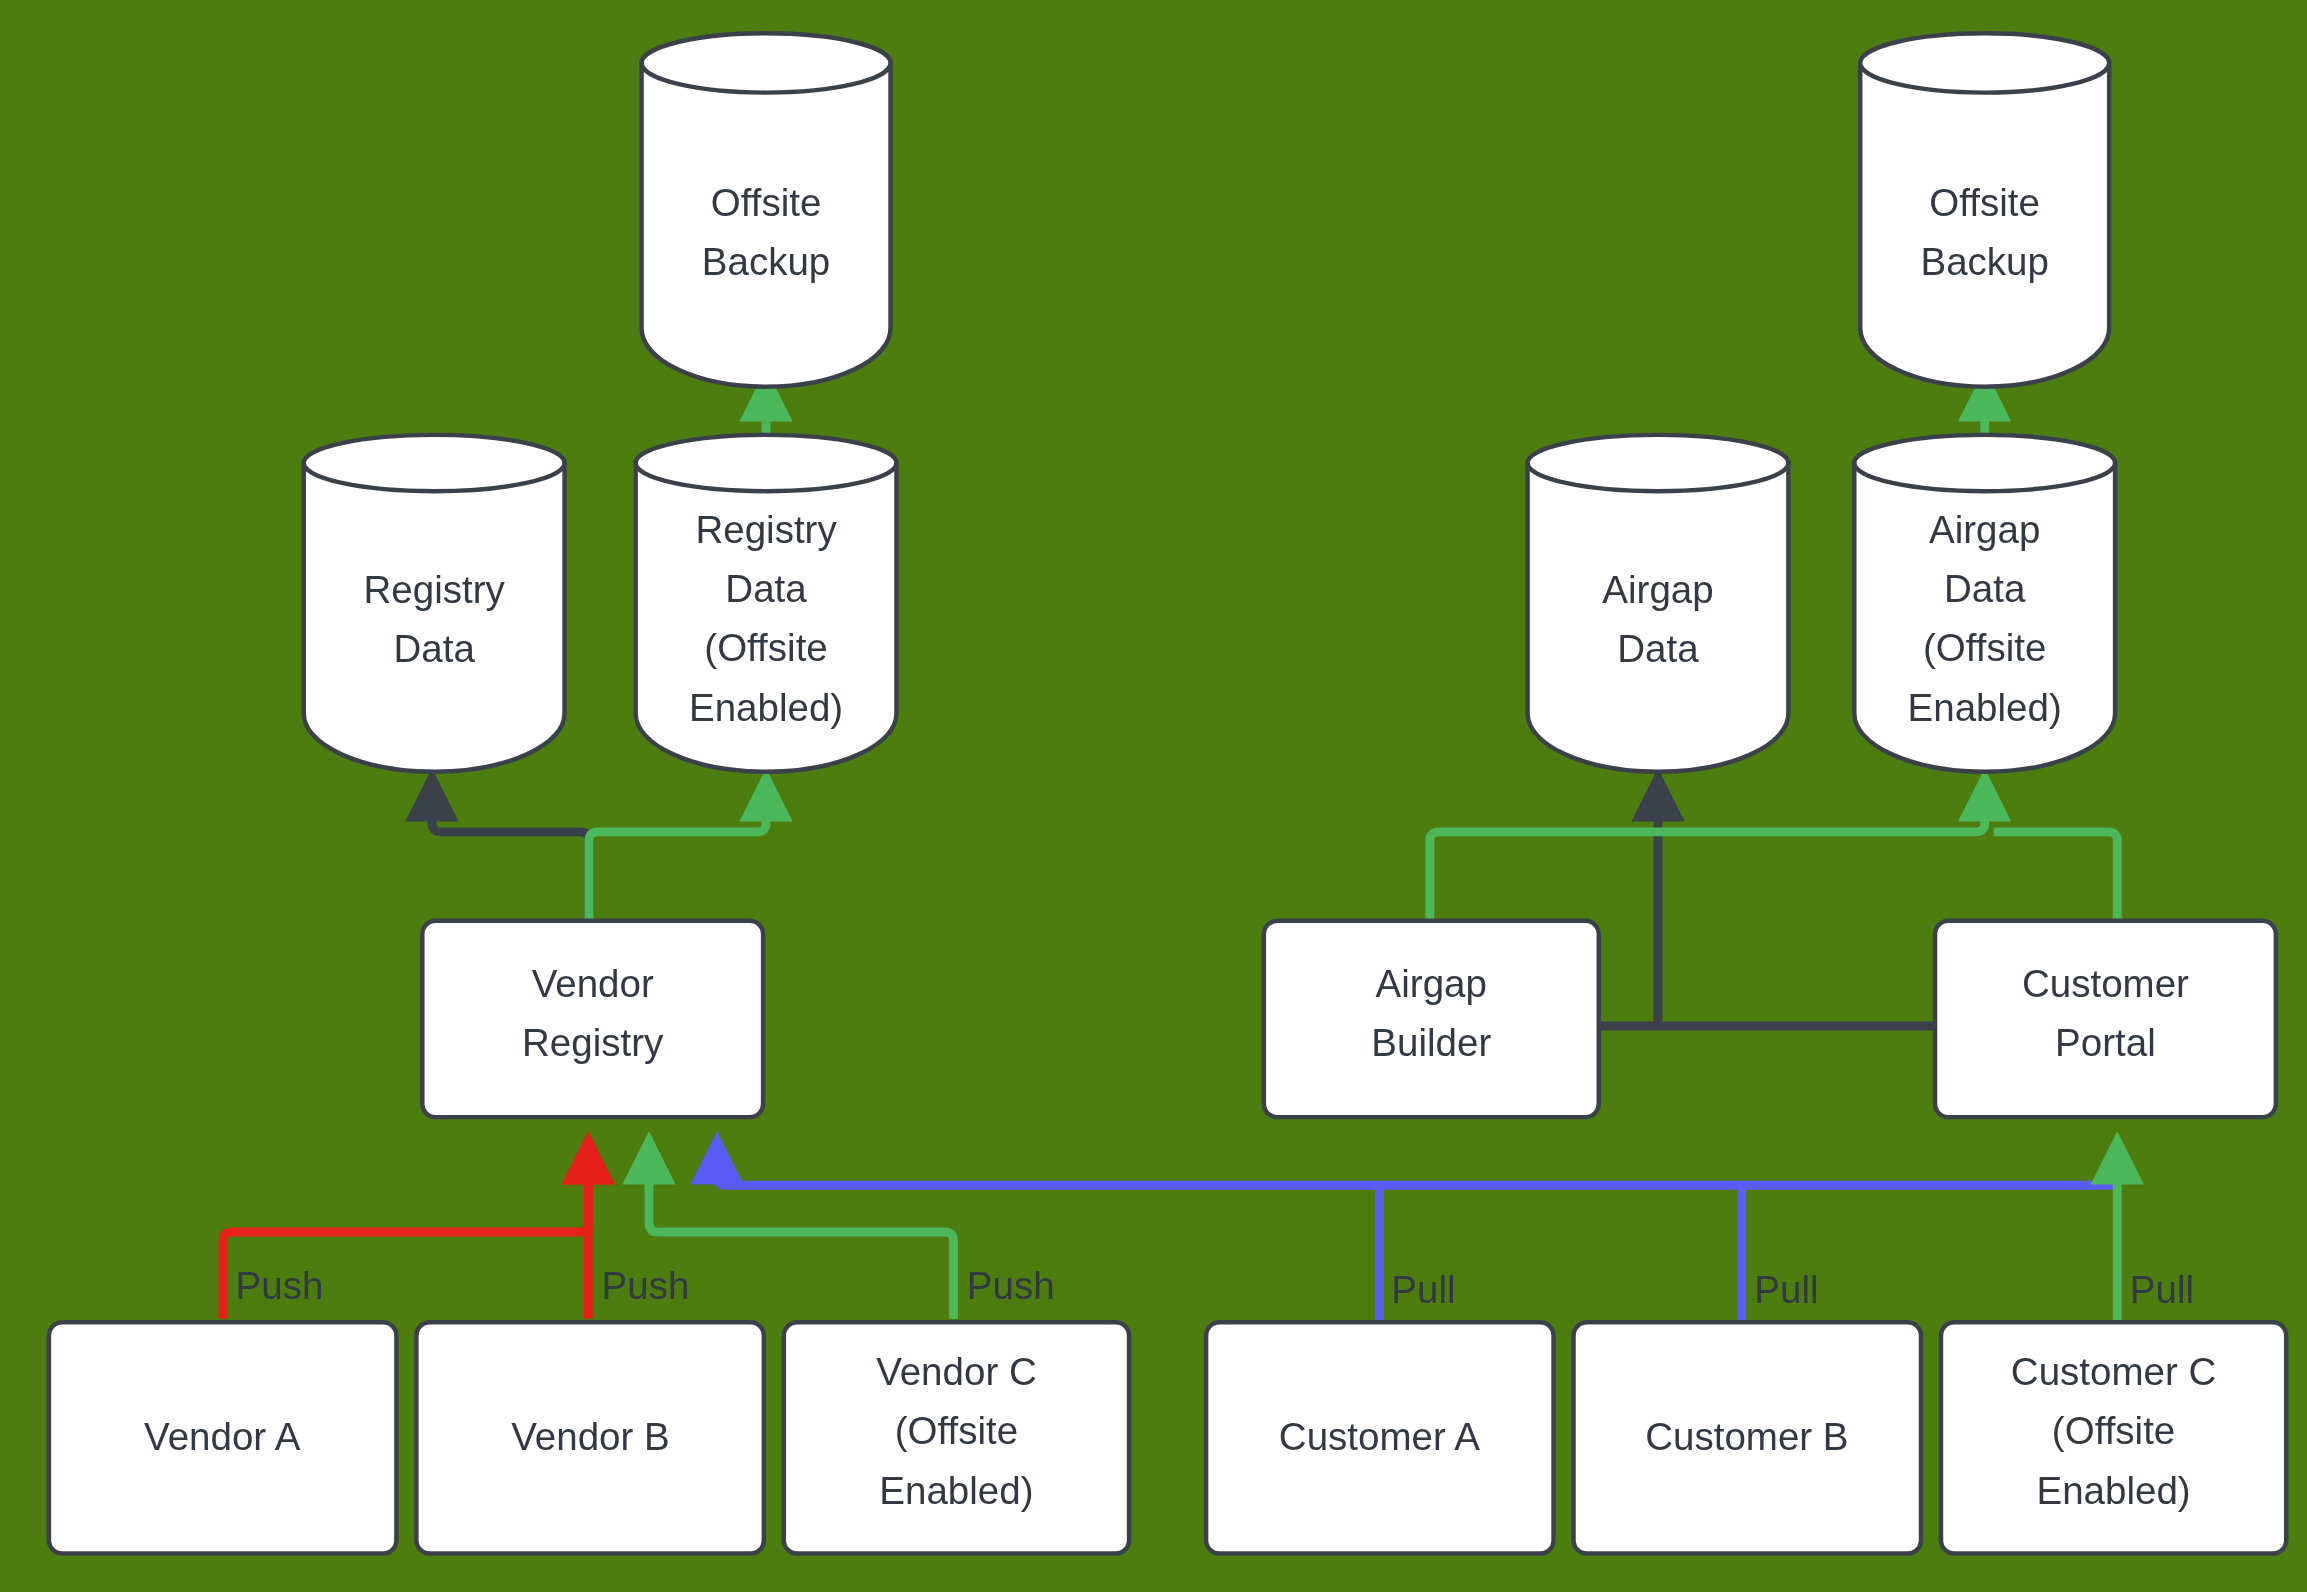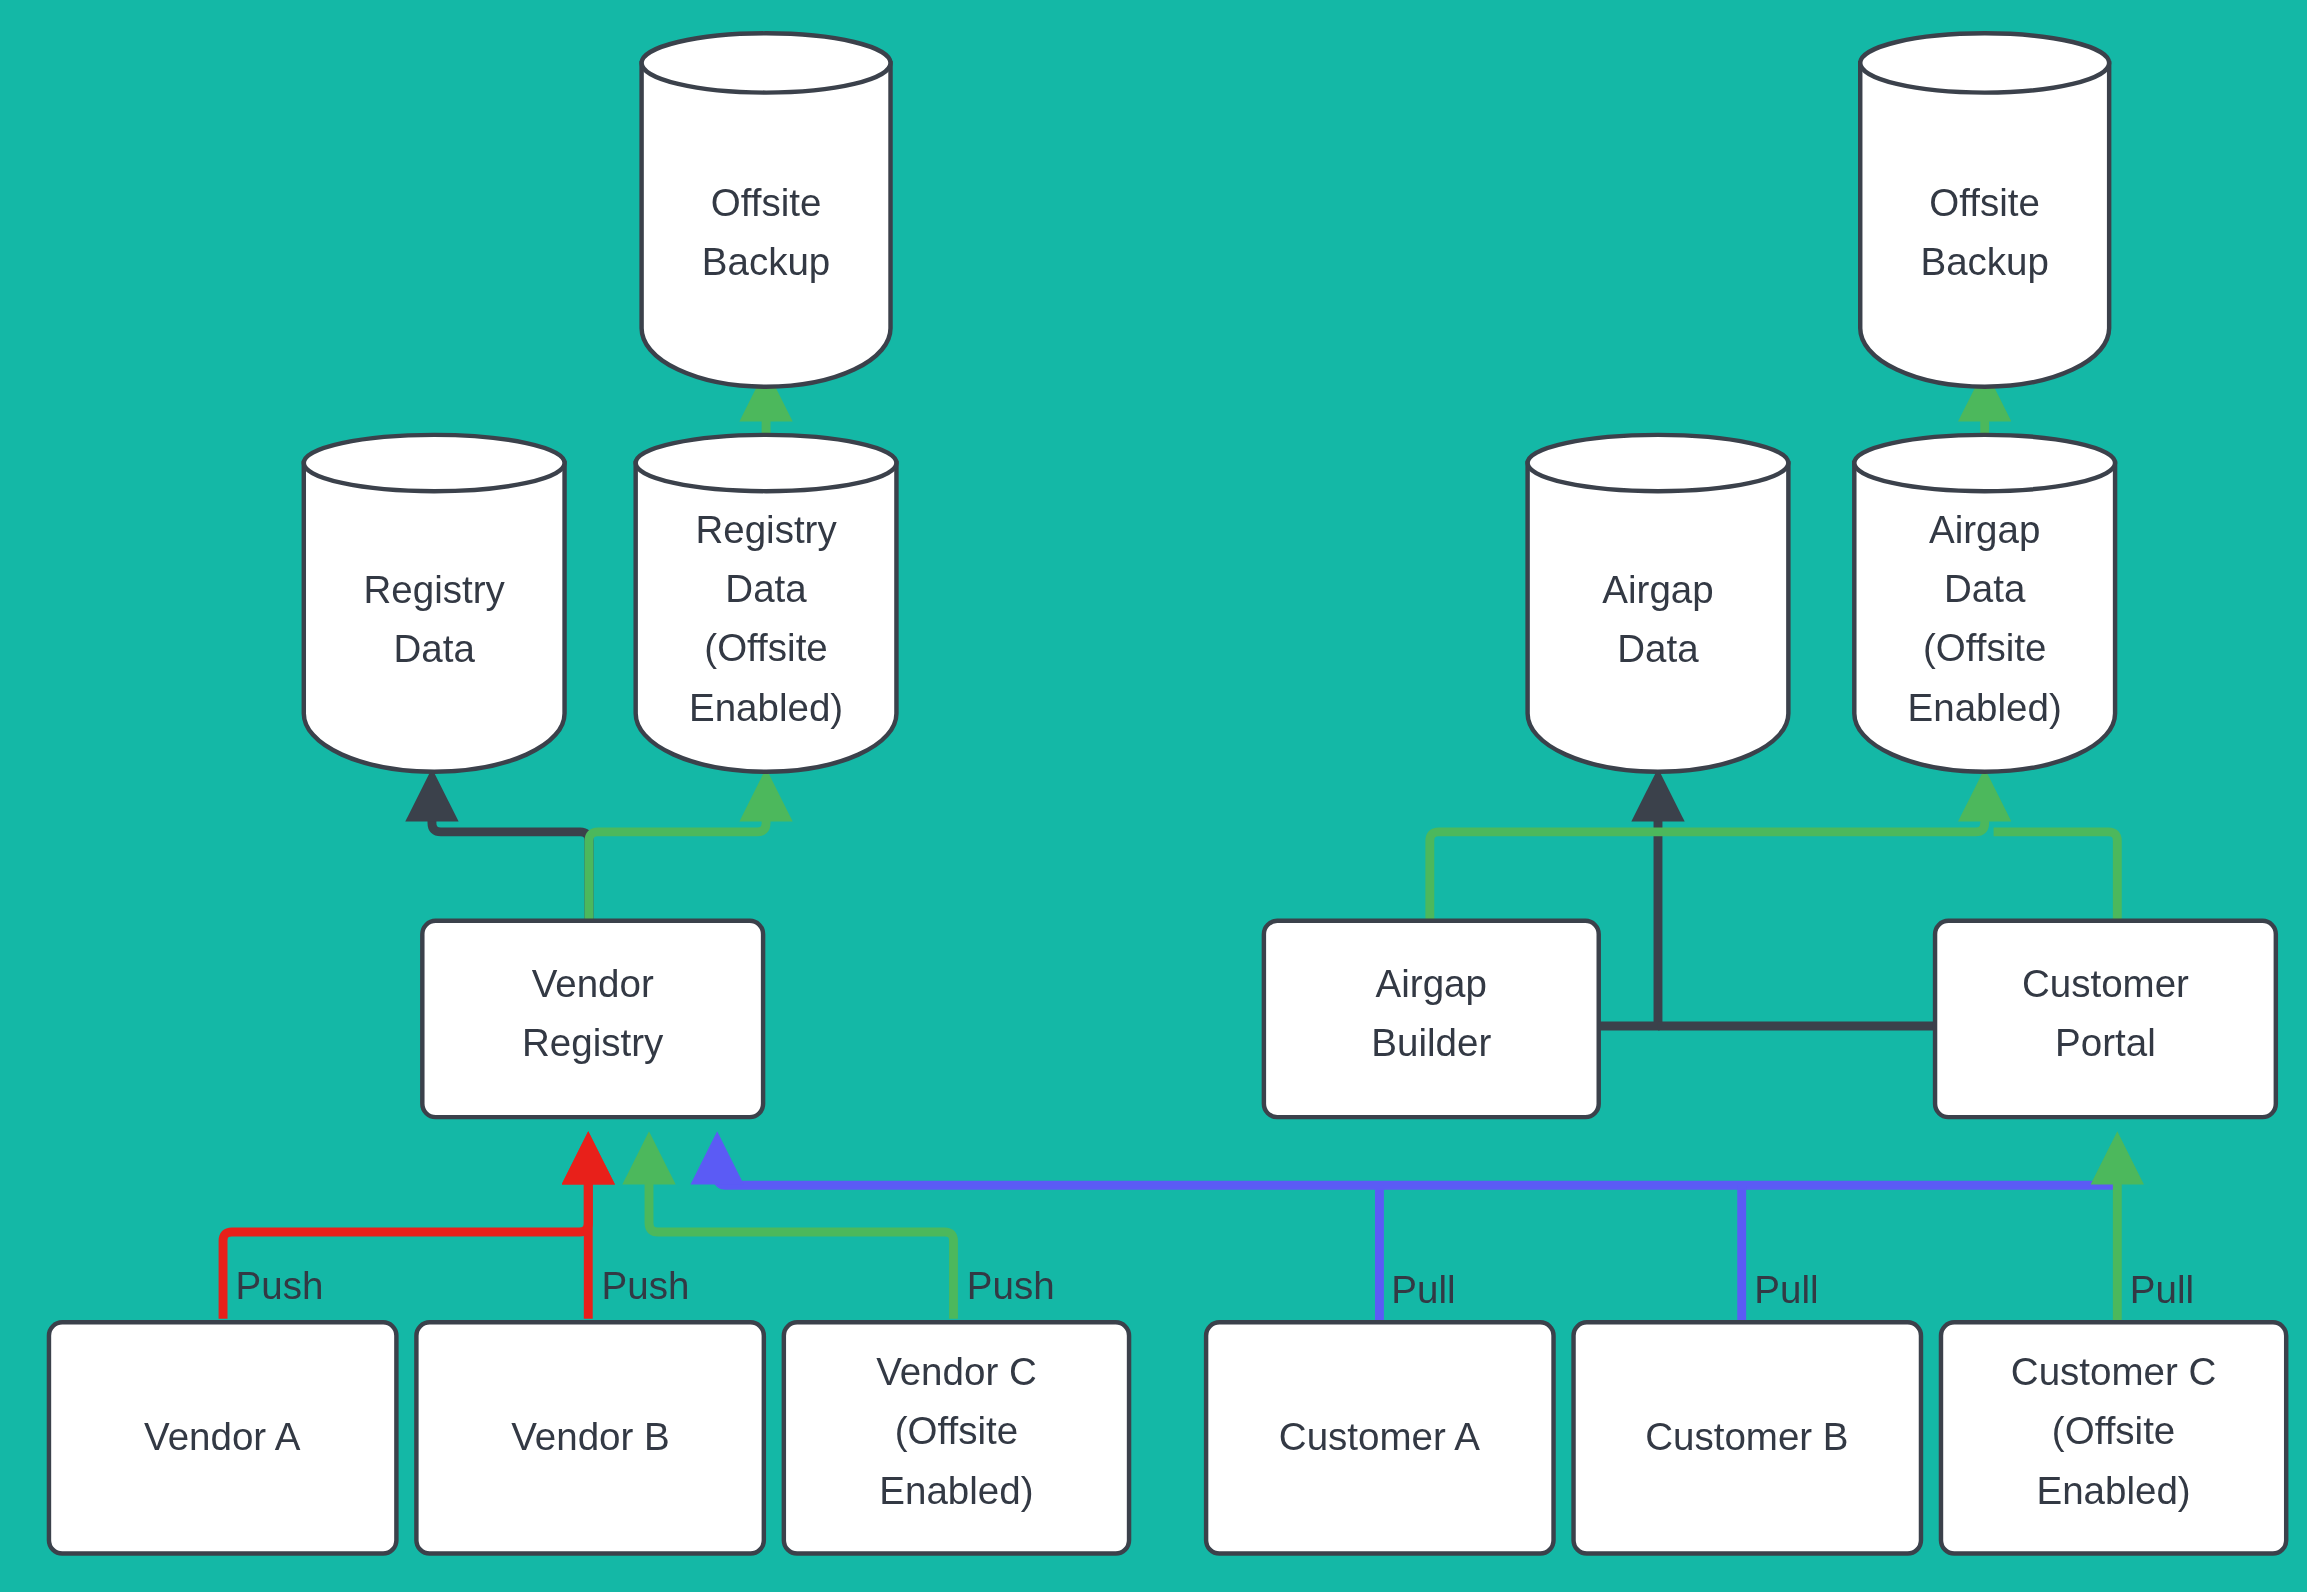--- a/index.html
+++ b/index.html
@@ -8,21 +8,21 @@
     padding: 0;
     background: #ffffff;
   }
   body {
     font-family: "Liberation Sans", "DejaVu Sans", sans-serif;
   }
   #diagram-root {
     position: relative;
     width: 2307px;
     height: 1592px;
-    background: #14b8a6;
+    background: #4d7c0f;
     overflow: hidden;
   }
   #diagram-svg {
     position: absolute;
     top: 0;
     left: 0;
     width: 2307px;
     height: 1592px;
     display: block;
   }

